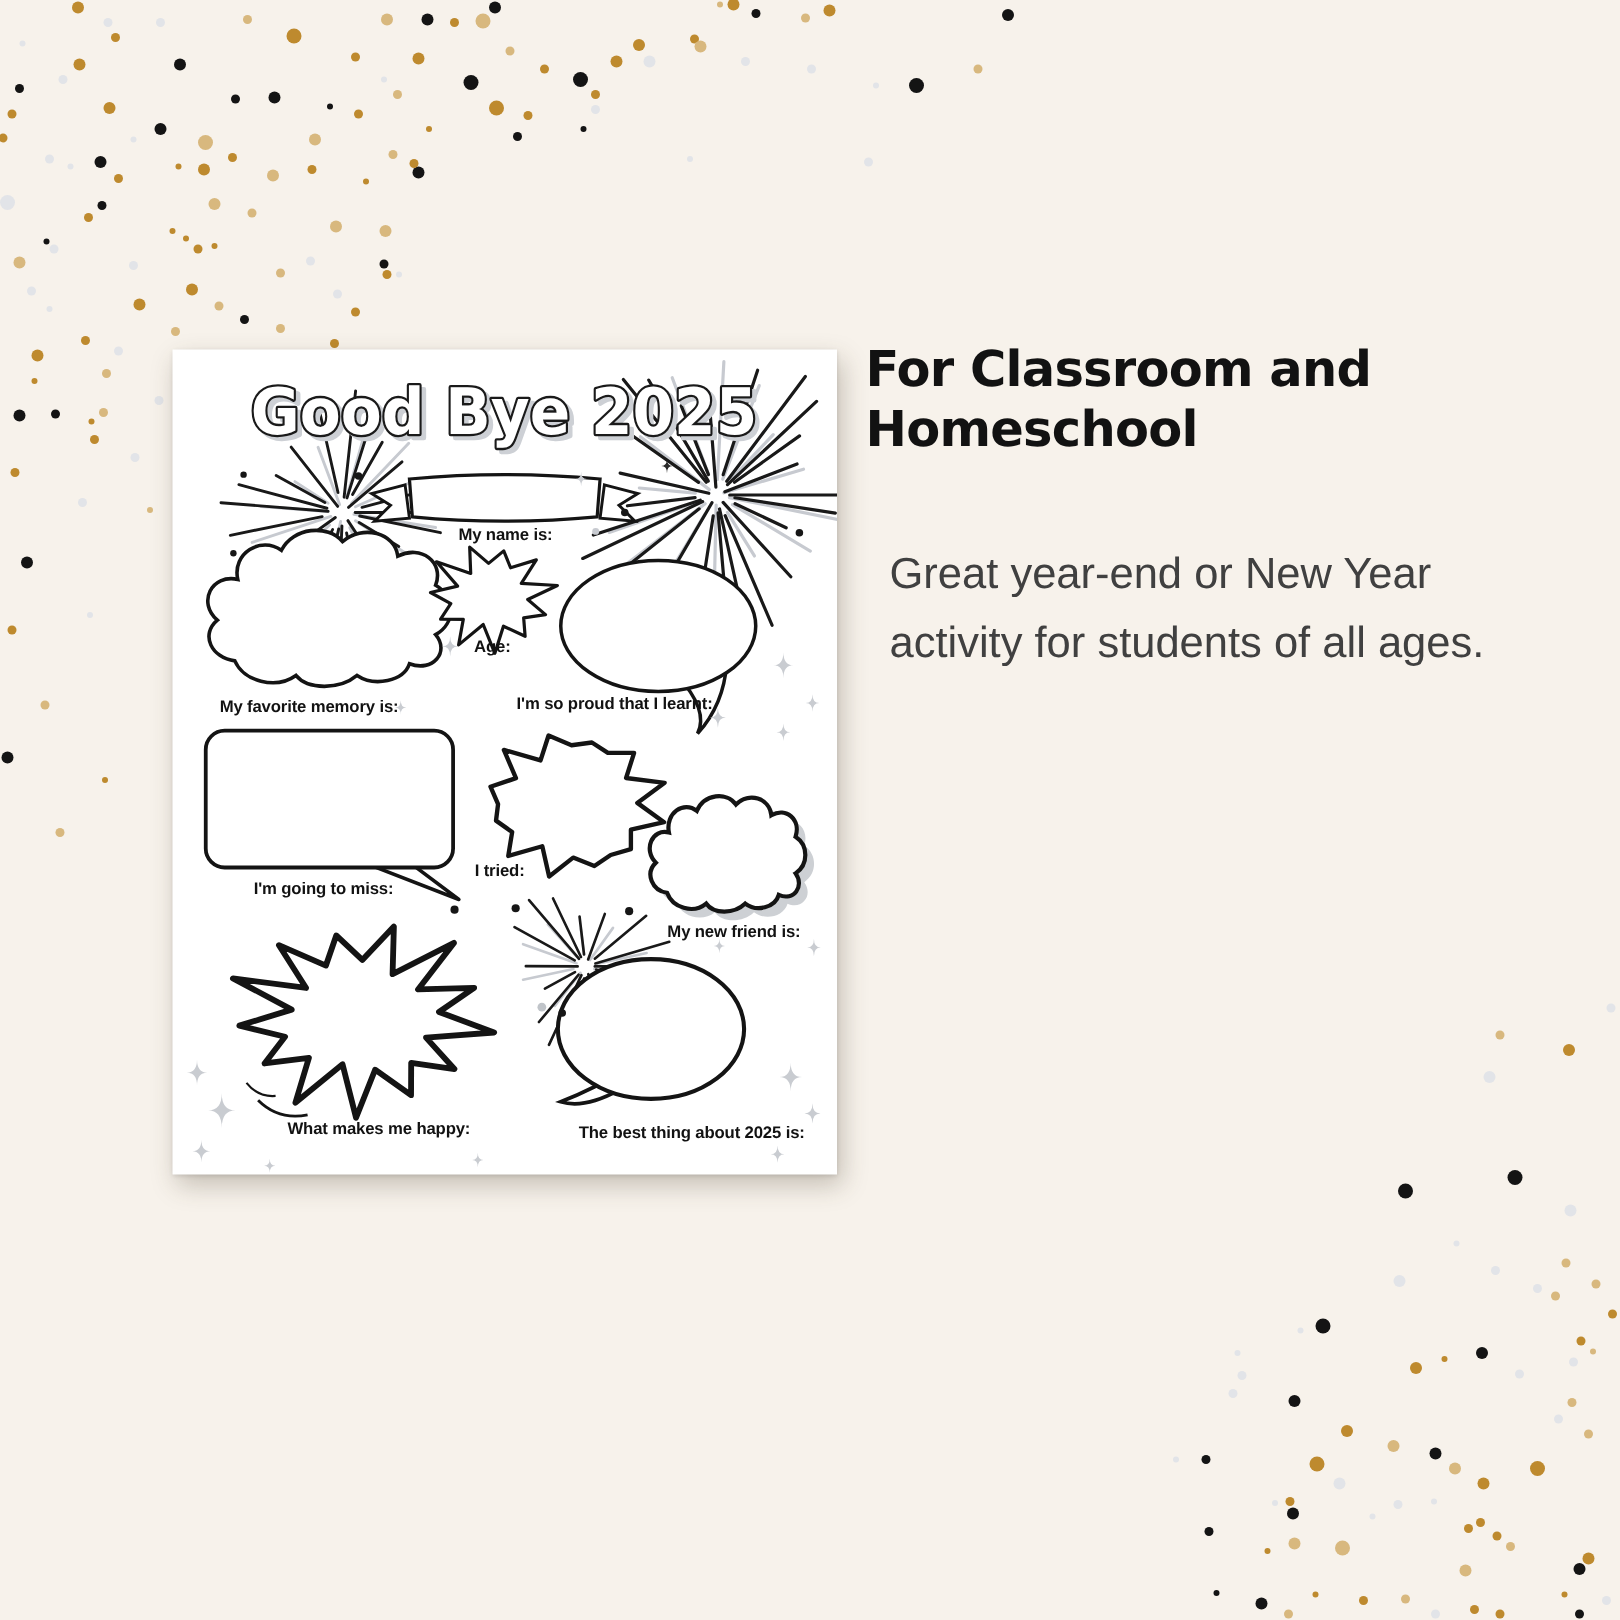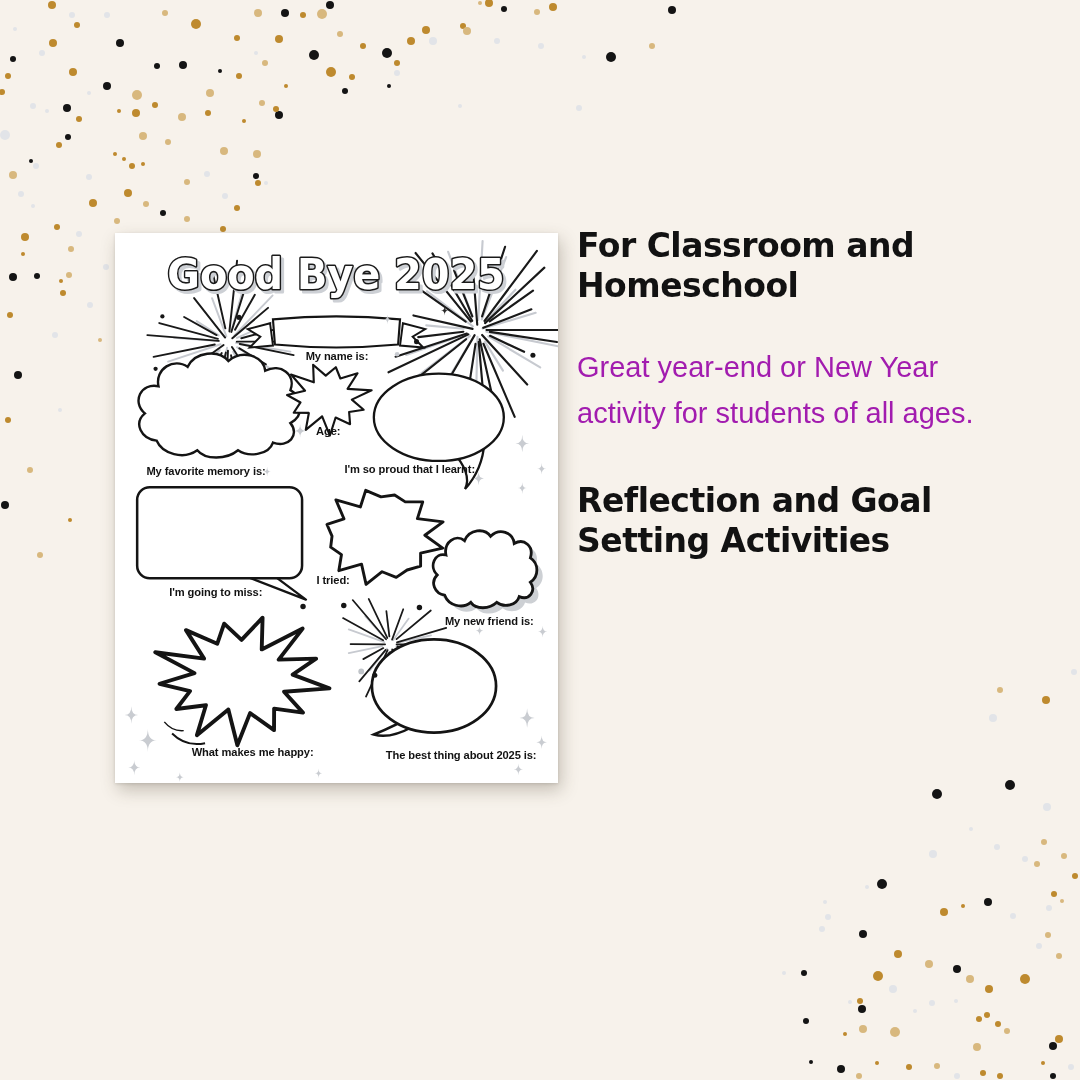--- a/index.html
+++ b/index.html
@@ -30,22 +30,22 @@
     fill:#cdd0d5;stroke:#cdd0d5;stroke-width:3.2px;paint-order:stroke;
     stroke-linejoin:round;text-anchor:middle;
   }
   .info h2{
     position:absolute;margin:0;left:0;width:420px;
     font-family:"DejaVu Sans",sans-serif;font-weight:bold;
     font-size:33px;line-height:40px;color:#121212;letter-spacing:-.5px;
     white-space:pre-line;
   }
   .info p{
-    position:absolute;margin:0;left:0;width:470px;
-    font-size:29px;line-height:46px;color:#a21caf;white-space:pre-line;
+    position:absolute;margin:16px;left:0;width:470px;
+    font-size:29px;line-height:46px;color:#404040;white-space:pre-line;
   }
   .info{position:absolute;left:577px;top:0;width:480px;height:844px}
   #h1{top:226px}#p1{top:344px}#h2{top:481px}#p2{top:599px}
 </style>
 </head>
 <body>
 
 <svg id="confetti">
     <circle cx="52" cy="5" r="4" fill="#BE8A2E"></circle>
     <circle cx="72" cy="15" r="3" fill="#E2E4E8"></circle>
@@ -438,15 +438,13 @@
         <path d="M 150 241 Q 150 246 153.9 246 Q 150 246 150 251 Q 150 246 146.1 246 Q 150 246 150 241 Z" fill="#c9ccd1"></path>
     </g>
   </svg>
 </div>
 
 <div class="info">
   <h2 id="h1">For Classroom and
 Homeschool</h2>
   <p id="p1">Great year-end or New Year
 activity for students of all ages.</p>
-  <h2 id="h2">Reflection and Goal
-Setting Activities</h2>
 </div>
 
 </body></html>

